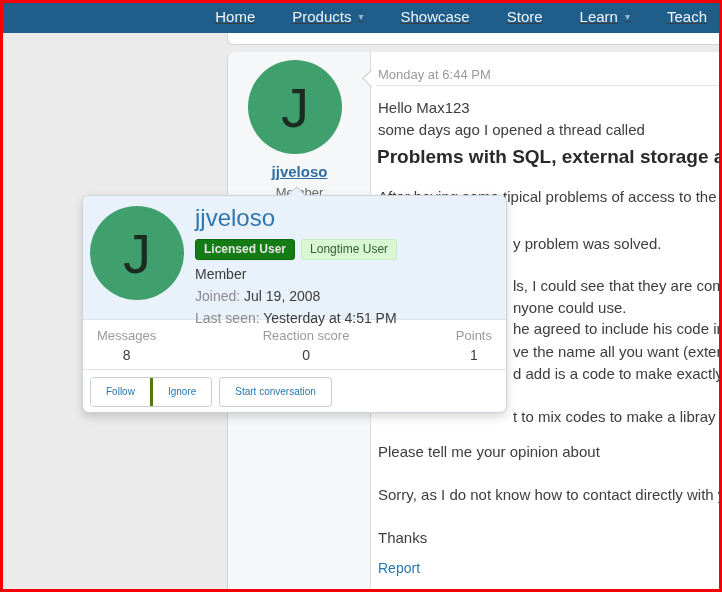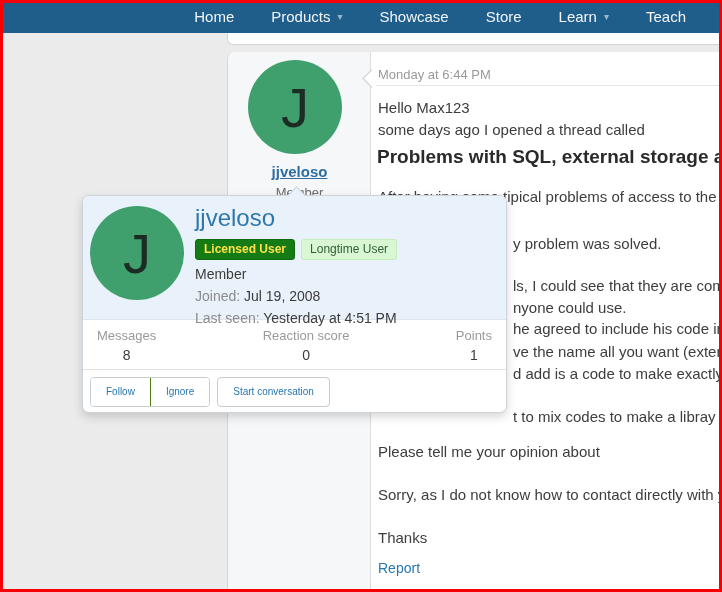--- a/index.html
+++ b/index.html
@@ -10,21 +10,21 @@
     position:relative;
     color:#3d3d3d;
   }
   
   .frame { position:absolute; inset:0; border:3px solid #f60004; z-index:100; pointer-events:none; }
 
   
   .nav {
     position:absolute; left:0; top:0; width:722px; height:33px;
     background:#1f5d8b; display:flex; align-items:center;
-    justify-content:flex-end; gap:37px; padding-right:36px; z-index:5;
+    justify-content:flex-end; gap:37px; padding-right:15px; z-index:5;text-decoration:underline;
   }
   .nav-item { color:#f2f6fa; font-size:15px; text-decoration:none; display:flex; align-items:center; gap:7px; cursor:pointer; }
   .caret { font-size:10px; color:rgba(255,255,255,.55); line-height:1; }
 
   
   .prev-block {
     position:absolute; left:227px; top:33px; right:0; height:12px;
     background:#fff; border-left:1px solid #d5d5d5; border-bottom:1px solid #d5d5d5;
     border-bottom-left-radius:6px;
   }
@@ -86,34 +86,34 @@
   }
   .card-top {
     position:relative; height:124px; background:#e9f2fa;
     border-radius:6px 6px 0 0; border-bottom:1px solid #dde4ea;
   }
   .card-avatar { position:absolute; left:7px; top:10px; width:94px; height:94px; font-size:56px; cursor:pointer; }
   .card-info { position:absolute; left:112px; top:7px; }
   .card-username { color:#2e77ae; font-size:24px; line-height:29px; cursor:pointer; }
   .badges { display:flex; gap:6px; margin-top:7px; }
   .badge { font-size:12px; padding:2px 8px; border-radius:3px; line-height:15px; }
-  .badge-solid { background:#157c15; border:1px solid #0d6a0d; color:#fde047; font-weight:bold; }
+  .badge-solid { background:#157c15; border:1px solid #0d6a0d; color:#e5e5e5; font-weight:bold; }
   .badge-light { background:#d9f7d3; border:1px solid #c4eebc; color:#336033; }
   .card-role { margin-top:6px; font-size:14px; color:#3c3c3c; line-height:17px; }
   .card-kv { margin-top:5px; font-size:14px; line-height:17px; color:#3c3c3c; }
   .kv-label { color:#8b8b8b; }
   .stats { position:absolute; left:0; top:125px; right:0; height:48px; display:flex; justify-content:space-between; padding:7px 14px 0 14px; }
   .stat { text-align:center; }
   .stat-label { font-size:13px; color:#9a9a9a; line-height:16px; }
   .stat-value { font-size:14px; color:#3c3c3c; margin-top:3px; }
   .btn-divider { position:absolute; left:0; right:0; top:173px; border-top:1px solid #e2e2e2; }
   .card-buttons { position:absolute; left:7px; top:181px; display:flex; align-items:flex-start; }
   .btn-group { display:flex; border:1px solid #c6cbd0; border-radius:4px; background:#fff; overflow:hidden; }
   .btn { font-size:10px; color:#2777b0; background:#fff; border:none; padding:6px 15px; cursor:pointer; font-family:inherit; line-height:16px; }
-  .btn-sep { border-left:1px solid #4d7c0f; }
+  .btn-sep { border-left:3px solid #4d7c0f; }
   .btn-single { border:1px solid #c6cbd0; border-radius:4px; margin-left:7px; }
 </style>
 </head>
 <body>
 
 <div class="nav">
   <a class="nav-item">
       <span>Home</span>
     </a>
   <a class="nav-item">

